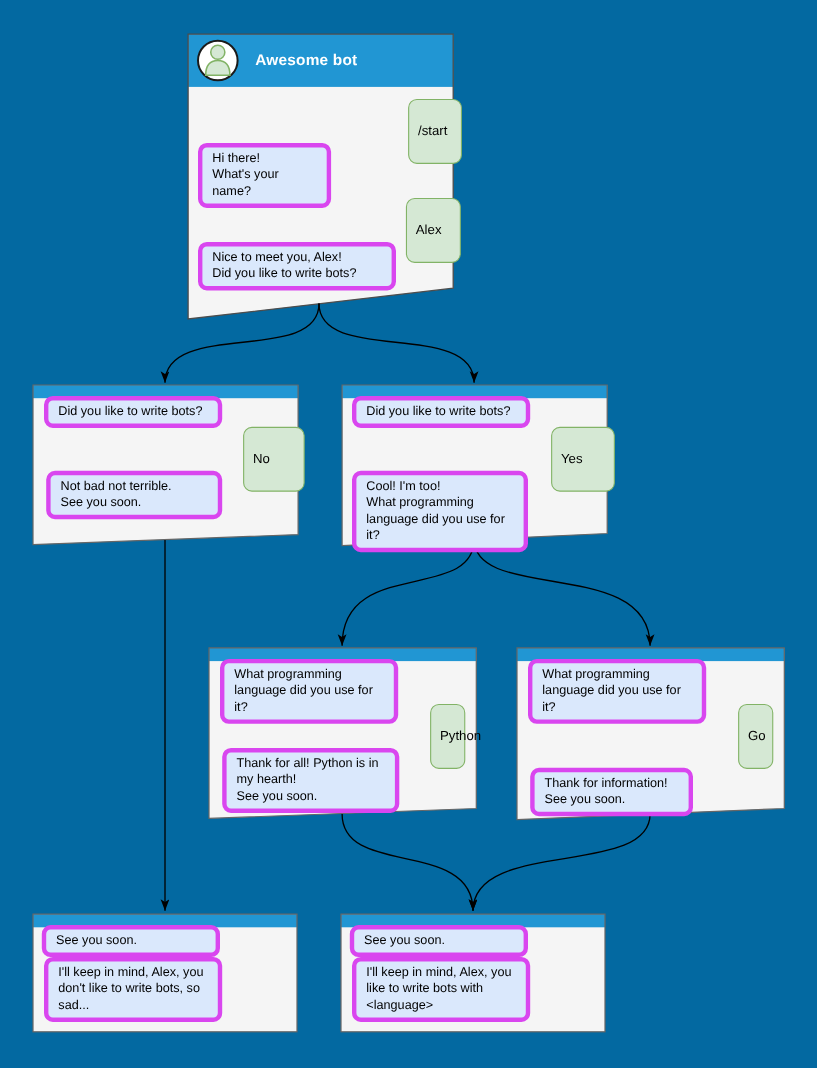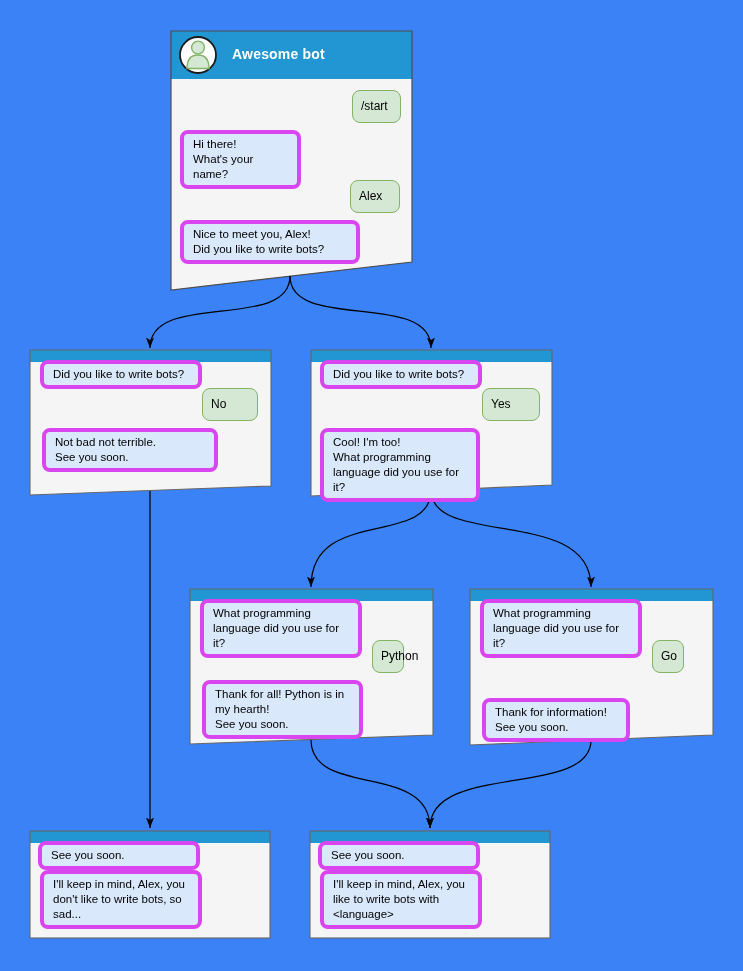--- a/index.html
+++ b/index.html
@@ -1,27 +1,27 @@
 <!DOCTYPE html>
 <html><head>
 <meta charset="utf-8">
 <style>
   html,body{margin:0;padding:0;background:#ffffff;}
   .stage{
-    position:relative;width:743px;height:971px;background:#3b82f6;overflow:hidden;
+    position:relative;width:743px;height:971px;background:#0369a1;overflow:hidden;
     font-family:"Liberation Sans", sans-serif;
   }
   .stage svg{position:absolute;left:0;top:0;}
   .bubble{
     position:absolute;box-sizing:border-box;border-radius:8px;
     font-size:11.5px;line-height:15px;color:#000;
     white-space:pre-line;padding:3px 9px;
   }
   .bubble.bot{background:#dae8fc;border:4px solid #d946ef;}
-  .bubble.user{background:#d5e8d4;border:1px solid #82b366;padding:8px 8px;font-size:12px;}
+  .bubble.user{background:#d5e8d4;border:1px solid #82b366;padding:21px 8px;font-size:12px;margin-left:19px;}
   .window-title{
     position:absolute;color:#ffffff;font-size:14px;font-weight:bold;
     letter-spacing:.2px;
   }
 </style>
 </head>
 <body>
 
 <div class="stage">
 
@@ -93,21 +93,21 @@
   <div class="window-title" style="left:232px;top:46px">Awesome bot</div>
   <div class="bubble user" style="left:352px;top:90px;width:49px">/start</div>
   <div class="bubble bot" style="left:180px;top:130px;width:121px">Hi there!
 What's your name?</div>
   <div class="bubble user" style="left:350px;top:180px;width:50px">Alex</div>
   <div class="bubble bot" style="left:180px;top:220px;width:180px">Nice to meet you, Alex!
 Did you like to write bots?</div>
 
   <div class="bubble bot" style="left:40px;top:360px;width:162px">Did you like to write bots?</div>
   <div class="bubble user" style="left:202px;top:388px;width:56px">No</div>
-  <div class="bubble bot" style="left:42px;top:428px;width:176px">Not bad not terrible.
+  <div class="bubble bot" style="left:42px;top:428px;width:160px">Not bad not terrible.
 See you soon.</div>
 
   <div class="bubble bot" style="left:320px;top:360px;width:162px">Did you like to write bots?</div>
   <div class="bubble user" style="left:482px;top:388px;width:58px">Yes</div>
   <div class="bubble bot" style="left:320px;top:428px;width:160px">Cool! I'm too!
 What programming
 language did you use for it?</div>
 
   <div class="bubble bot" style="left:200px;top:599px;width:162px">What programming
 language did you use for it?</div>

